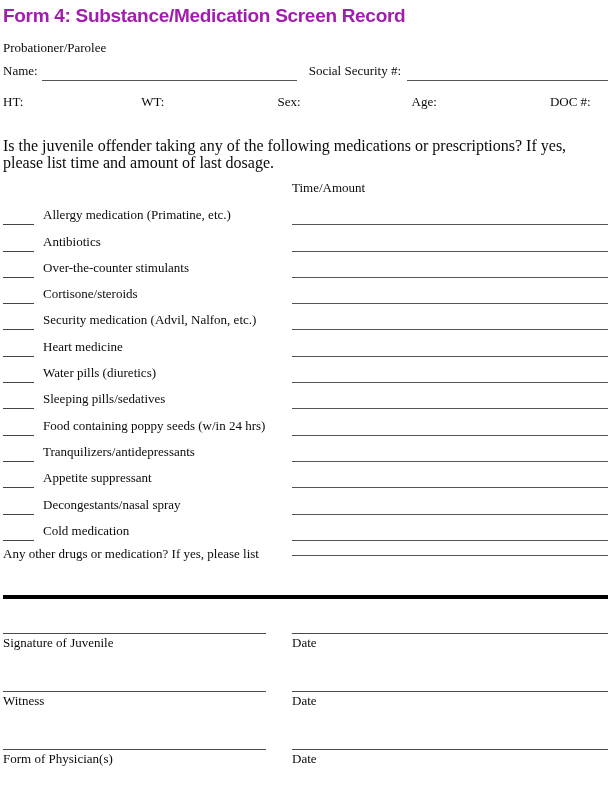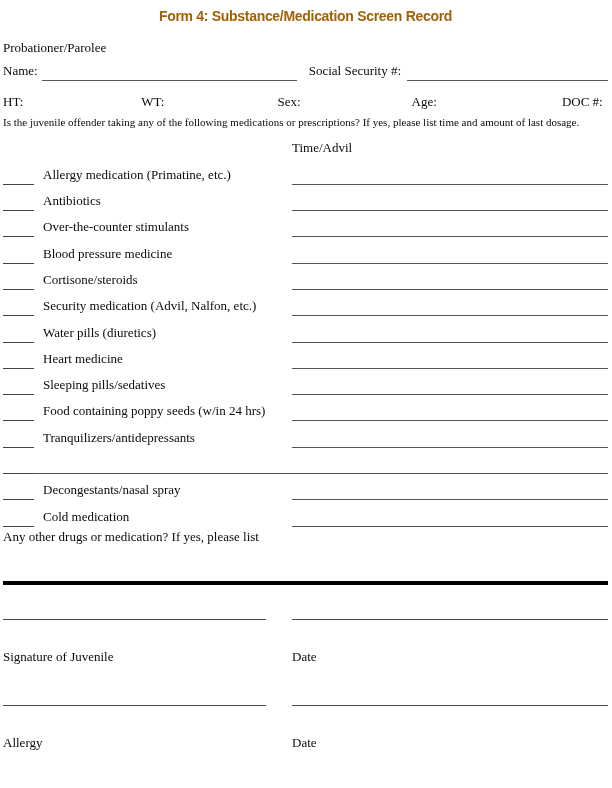--- a/index.html
+++ b/index.html
@@ -6,55 +6,55 @@
   body {
     width: 612px; height: 788px;
     font-family: "Liberation Serif", serif;
     font-size: 13px; color: #0a0a0a;
     position: relative; overflow: hidden;
   }
   .page { box-sizing: border-box; width: 612px; height: 788px; padding: 5px 4px 0 3px; }
 
   .form-title {
     font-family: "Liberation Sans", sans-serif;
-    font-weight: 700; font-size: 14px; line-height: 22px;
-    letter-spacing: -0.3px; margin: 0; color: #a16207; text-align: center;
+    font-weight: 700; font-size: 19px; line-height: 22px;
+    letter-spacing: -0.3px; margin: 0; color: #a21caf;
   }
 
   .section-label { margin-top: 13px; line-height: 16px; }
 
   
   .field-row { display: flex; align-items: flex-end; margin-top: 3px; height: 24px; }
   .flabel { padding-bottom: 4px; white-space: nowrap; }
   .fline { border-bottom: 1px solid #555; margin-bottom: 2px; height: 1px; }
   .fline.grow { flex: 1 1 auto; }
 
-  .question { margin-top: 0; max-width: 601px; line-height: 16.5px; font-size: 11px; }
+  .question { margin-top: 24px; max-width: 601px; line-height: 16.5px; font-size: 16px; }
 
   .col-header { margin-top: 9px; margin-left: 289px; line-height: 16px; }
 
   
   .med-list { margin-top: 5px; }
   .med-row { display: flex; align-items: flex-end; height: 26.3px; }
   .chk-line { width: 31px; border-bottom: 1px solid #444; margin-bottom: 2px; height: 1px; flex: 0 0 auto; }
   .med-label { flex: 0 0 auto; width: 249px; padding-left: 9px; padding-bottom: 4px; white-space: nowrap; overflow: hidden; }
   .fill-line { flex: 1 1 auto; border-bottom: 1px solid #555; margin-bottom: 2px; height: 1px; }
 
-  .other-row { display: flex; align-items: flex-start; height: 26.3px; flex-direction: column; }
+  .other-row { display: flex; align-items: center; height: 26.3px; }
   .other-label { flex: 0 0 auto; width: 289px; padding-bottom: 4px; white-space: nowrap; }
 
   .thick-rule { margin-top: 26px; height: 4px; background: #000; width: 605px; }
 
   
   .sig-row { display: flex; margin-top: 33px; }
   .sig-row + .sig-row { margin-top: 39px; }
   .sig-col-left { width: 263px; flex: 0 0 auto; }
   .sig-col-right { flex: 1 1 auto; margin-left: 26px; }
   .sig-line { border-bottom: 1px solid #4a4a4a; height: 1px; }
-  .sig-label { line-height: 16px; padding-top: 1px; margin-top: 28px; }
+  .sig-label { line-height: 16px; padding-top: 1px; }
 </style>
 </head>
 <body>
 
 <div class="page">
 
   <h1 class="form-title">Form 4: Substance/Medication Screen Record</h1>
 
   <div class="section-label">Probationer/Parolee</div>
 
@@ -67,27 +67,27 @@
 
   <div class="field-row" style="margin-top:7px;gap:48px;">
     <span class="flabel">HT:</span>
     <span class="fline" style="width:54px; margin-left:5px;"></span>
     <span class="flabel" style="margin-left:17px;">WT:</span>
     <span class="fline" style="width:50px; margin-left:5px;"></span>
     <span class="flabel" style="margin-left:12px;">Sex:</span>
     <span class="fline" style="width:56px; margin-left:5px;"></span>
     <span class="flabel" style="margin-left:10px;">Age:</span>
     <span class="fline" style="width:46px; margin-left:5px;"></span>
-    <span class="flabel" style="margin-left:24px;">DOC #:</span>
+    <span class="flabel" style="margin-left:12px;">DOC #:</span>
     <span class="fline grow" style="margin-left:6px;"></span>
   </div>
 
   <div class="question">Is the juvenile offender taking any of the following medications or prescriptions? If yes, please list time and amount of last dosage.</div>
 
-  <div class="col-header">Time/Advil</div>
+  <div class="col-header">Time/Amount</div>
 
   <div class="med-list">
 
     <div class="med-row">
       <span class="chk-line"></span>
       <span class="med-label">Allergy medication (Primatine, etc.)</span>
       <span class="fill-line"></span>
     </div>
 
     <div class="med-row">
@@ -95,70 +95,66 @@
       <span class="med-label">Antibiotics</span>
       <span class="fill-line"></span>
     </div>
 
     <div class="med-row">
       <span class="chk-line"></span>
       <span class="med-label">Over-the-counter stimulants</span>
       <span class="fill-line"></span>
     </div>
 
-    <div class="med-row">
-      <span class="chk-line"></span>
-      <span class="med-label">Blood pressure medicine</span>
-      <span class="fill-line"></span>
-    </div>
 
     <div class="med-row">
       <span class="chk-line"></span>
       <span class="med-label">Cortisone/steroids</span>
       <span class="fill-line"></span>
     </div>
 
     <div class="med-row">
       <span class="chk-line"></span>
       <span class="med-label">Security medication (Advil, Nalfon, etc.)</span>
       <span class="fill-line"></span>
     </div>
 
     <div class="med-row">
       <span class="chk-line"></span>
+      <span class="med-label">Heart medicine</span>
+      <span class="fill-line"></span>
+    </div>
+
+    <div class="med-row">
+      <span class="chk-line"></span>
       <span class="med-label">Water pills (diuretics)</span>
       <span class="fill-line"></span>
     </div>
 
     <div class="med-row">
       <span class="chk-line"></span>
-      <span class="med-label">Heart medicine</span>
-      <span class="fill-line"></span>
-    </div>
-
-    <div class="med-row">
-      <span class="chk-line"></span>
       <span class="med-label">Sleeping pills/sedatives</span>
       <span class="fill-line"></span>
     </div>
 
     <div class="med-row">
       <span class="chk-line"></span>
       <span class="med-label">Food containing poppy seeds (w/in 24 hrs)</span>
       <span class="fill-line"></span>
     </div>
 
     <div class="med-row">
       <span class="chk-line"></span>
       <span class="med-label">Tranquilizers/antidepressants</span>
       <span class="fill-line"></span>
     </div>
 
     <div class="med-row">
       <span class="chk-line"></span>
+      <span class="med-label">Appetite suppressant</span>
       <span class="fill-line"></span>
     </div>
 
     <div class="med-row">
       <span class="chk-line"></span>
       <span class="med-label">Decongestants/nasal spray</span>
       <span class="fill-line"></span>
     </div>
 
     <div class="med-row">
@@ -183,21 +179,21 @@
     </div>
     <div class="sig-col-right">
       <div class="sig-line"></div>
       <div class="sig-label">Date</div>
     </div>
   </div>
 
   <div class="sig-row">
     <div class="sig-col-left">
       <div class="sig-line"></div>
-      <div class="sig-label">Allergy</div>
+      <div class="sig-label">Witness</div>
     </div>
     <div class="sig-col-right">
       <div class="sig-line"></div>
       <div class="sig-label">Date</div>
     </div>
   </div>
 
   <div class="sig-row">
     <div class="sig-col-left">
       <div class="sig-line"></div>

